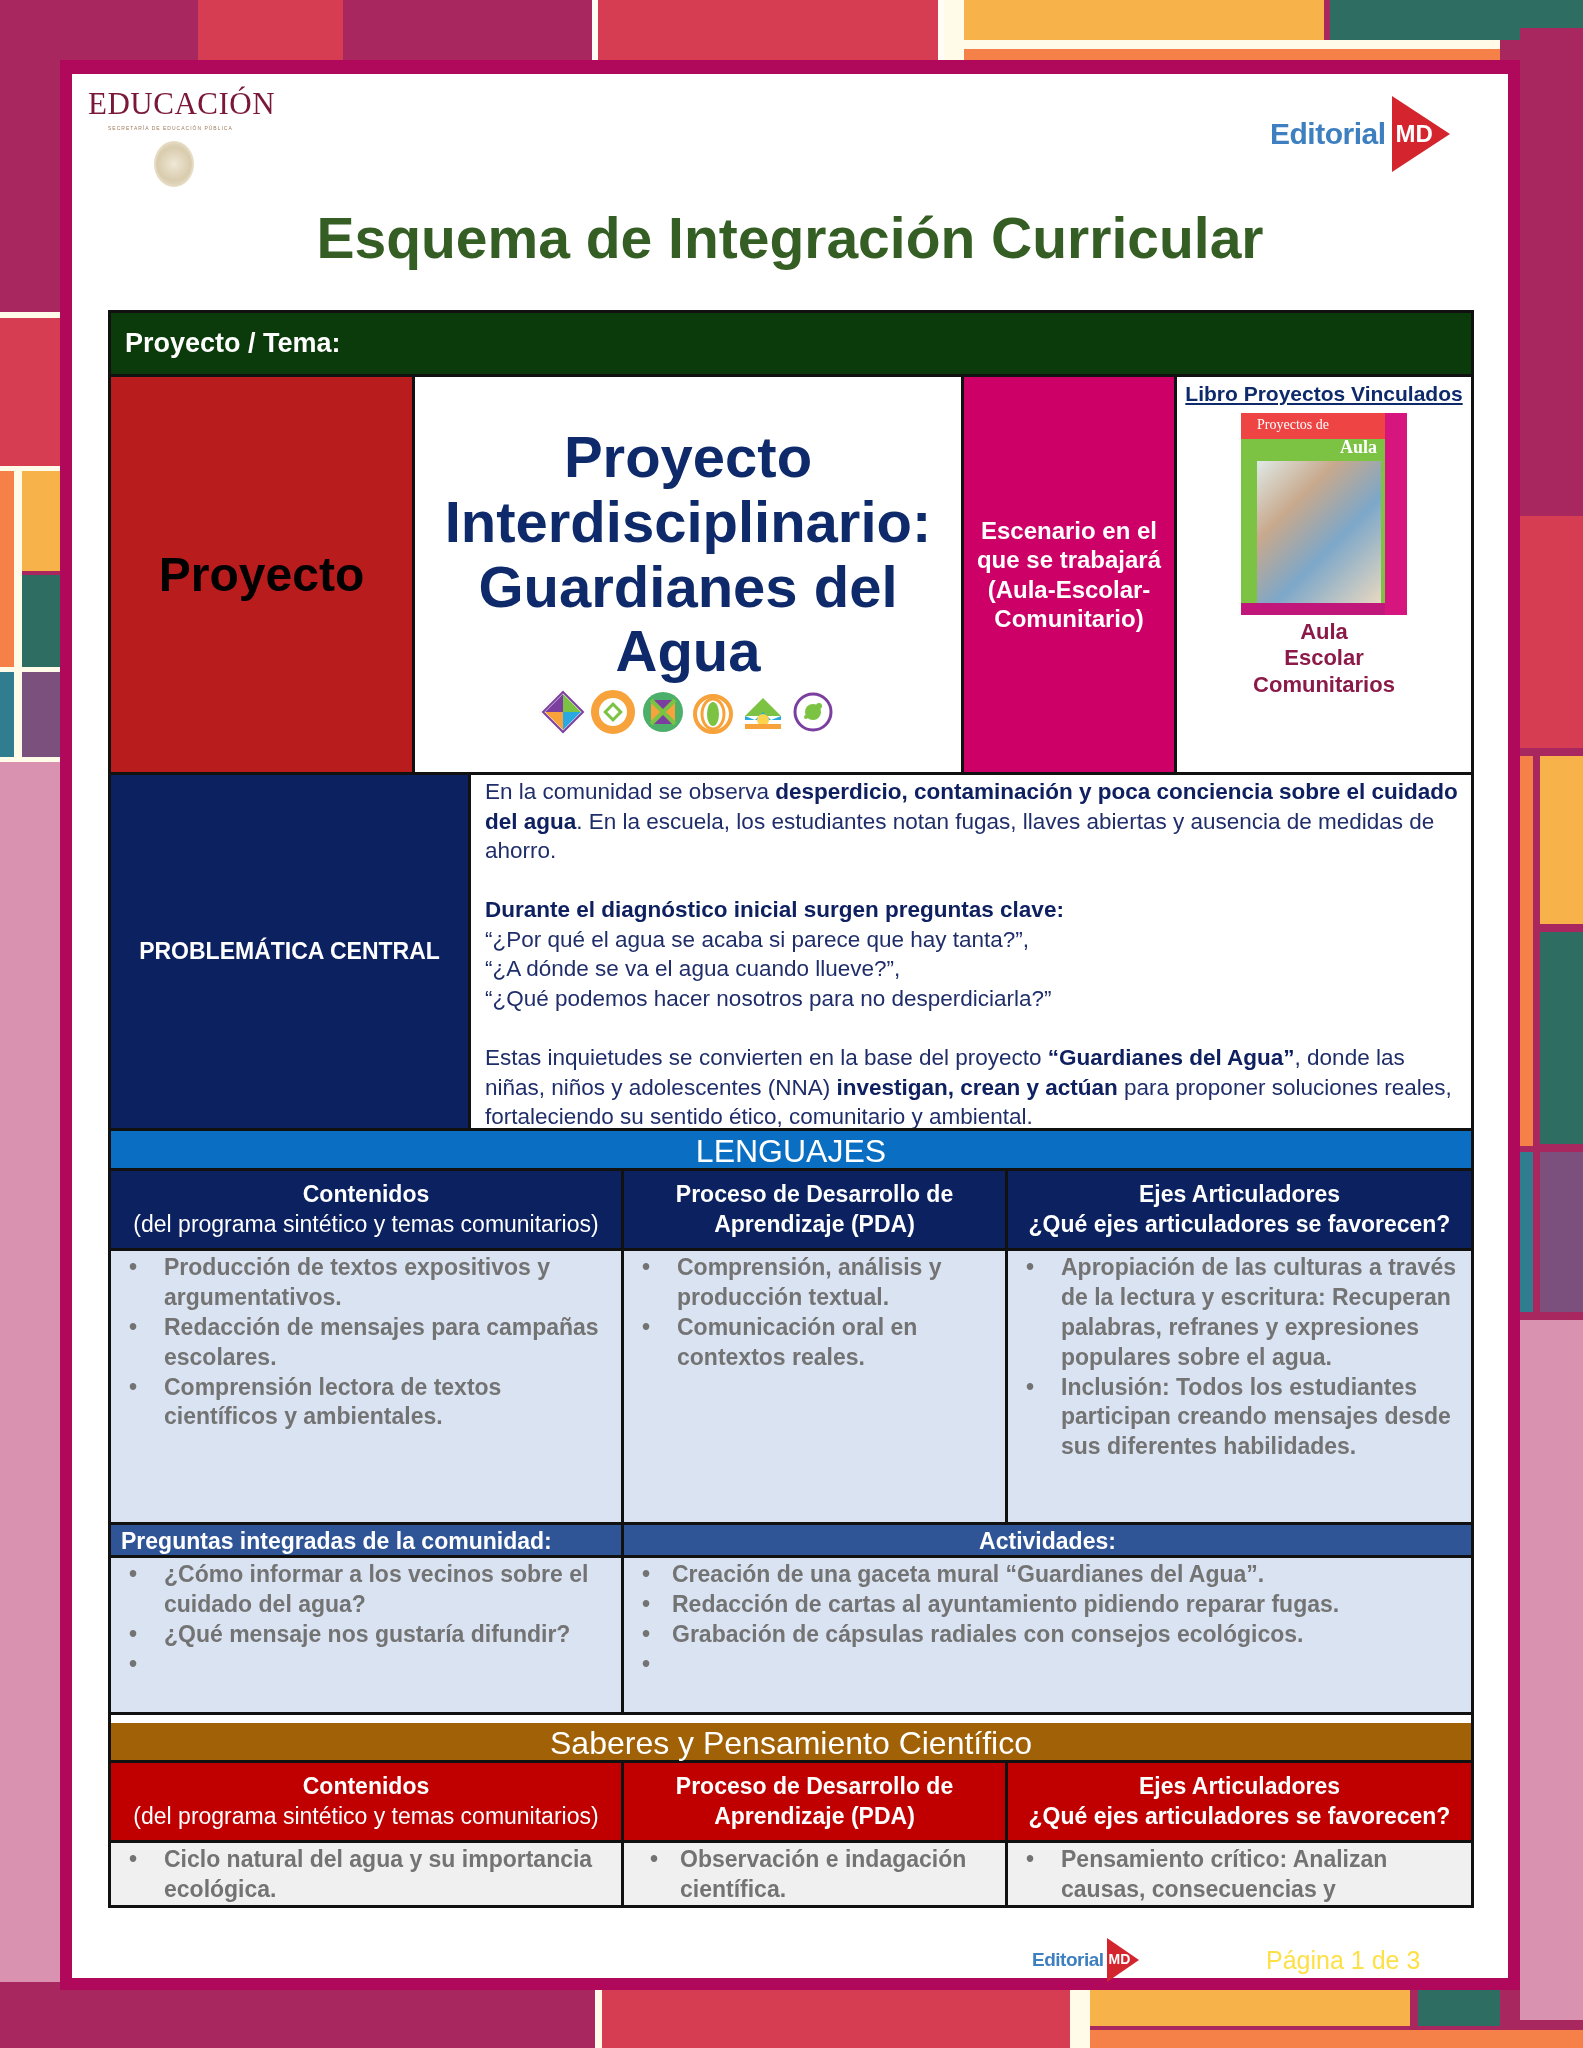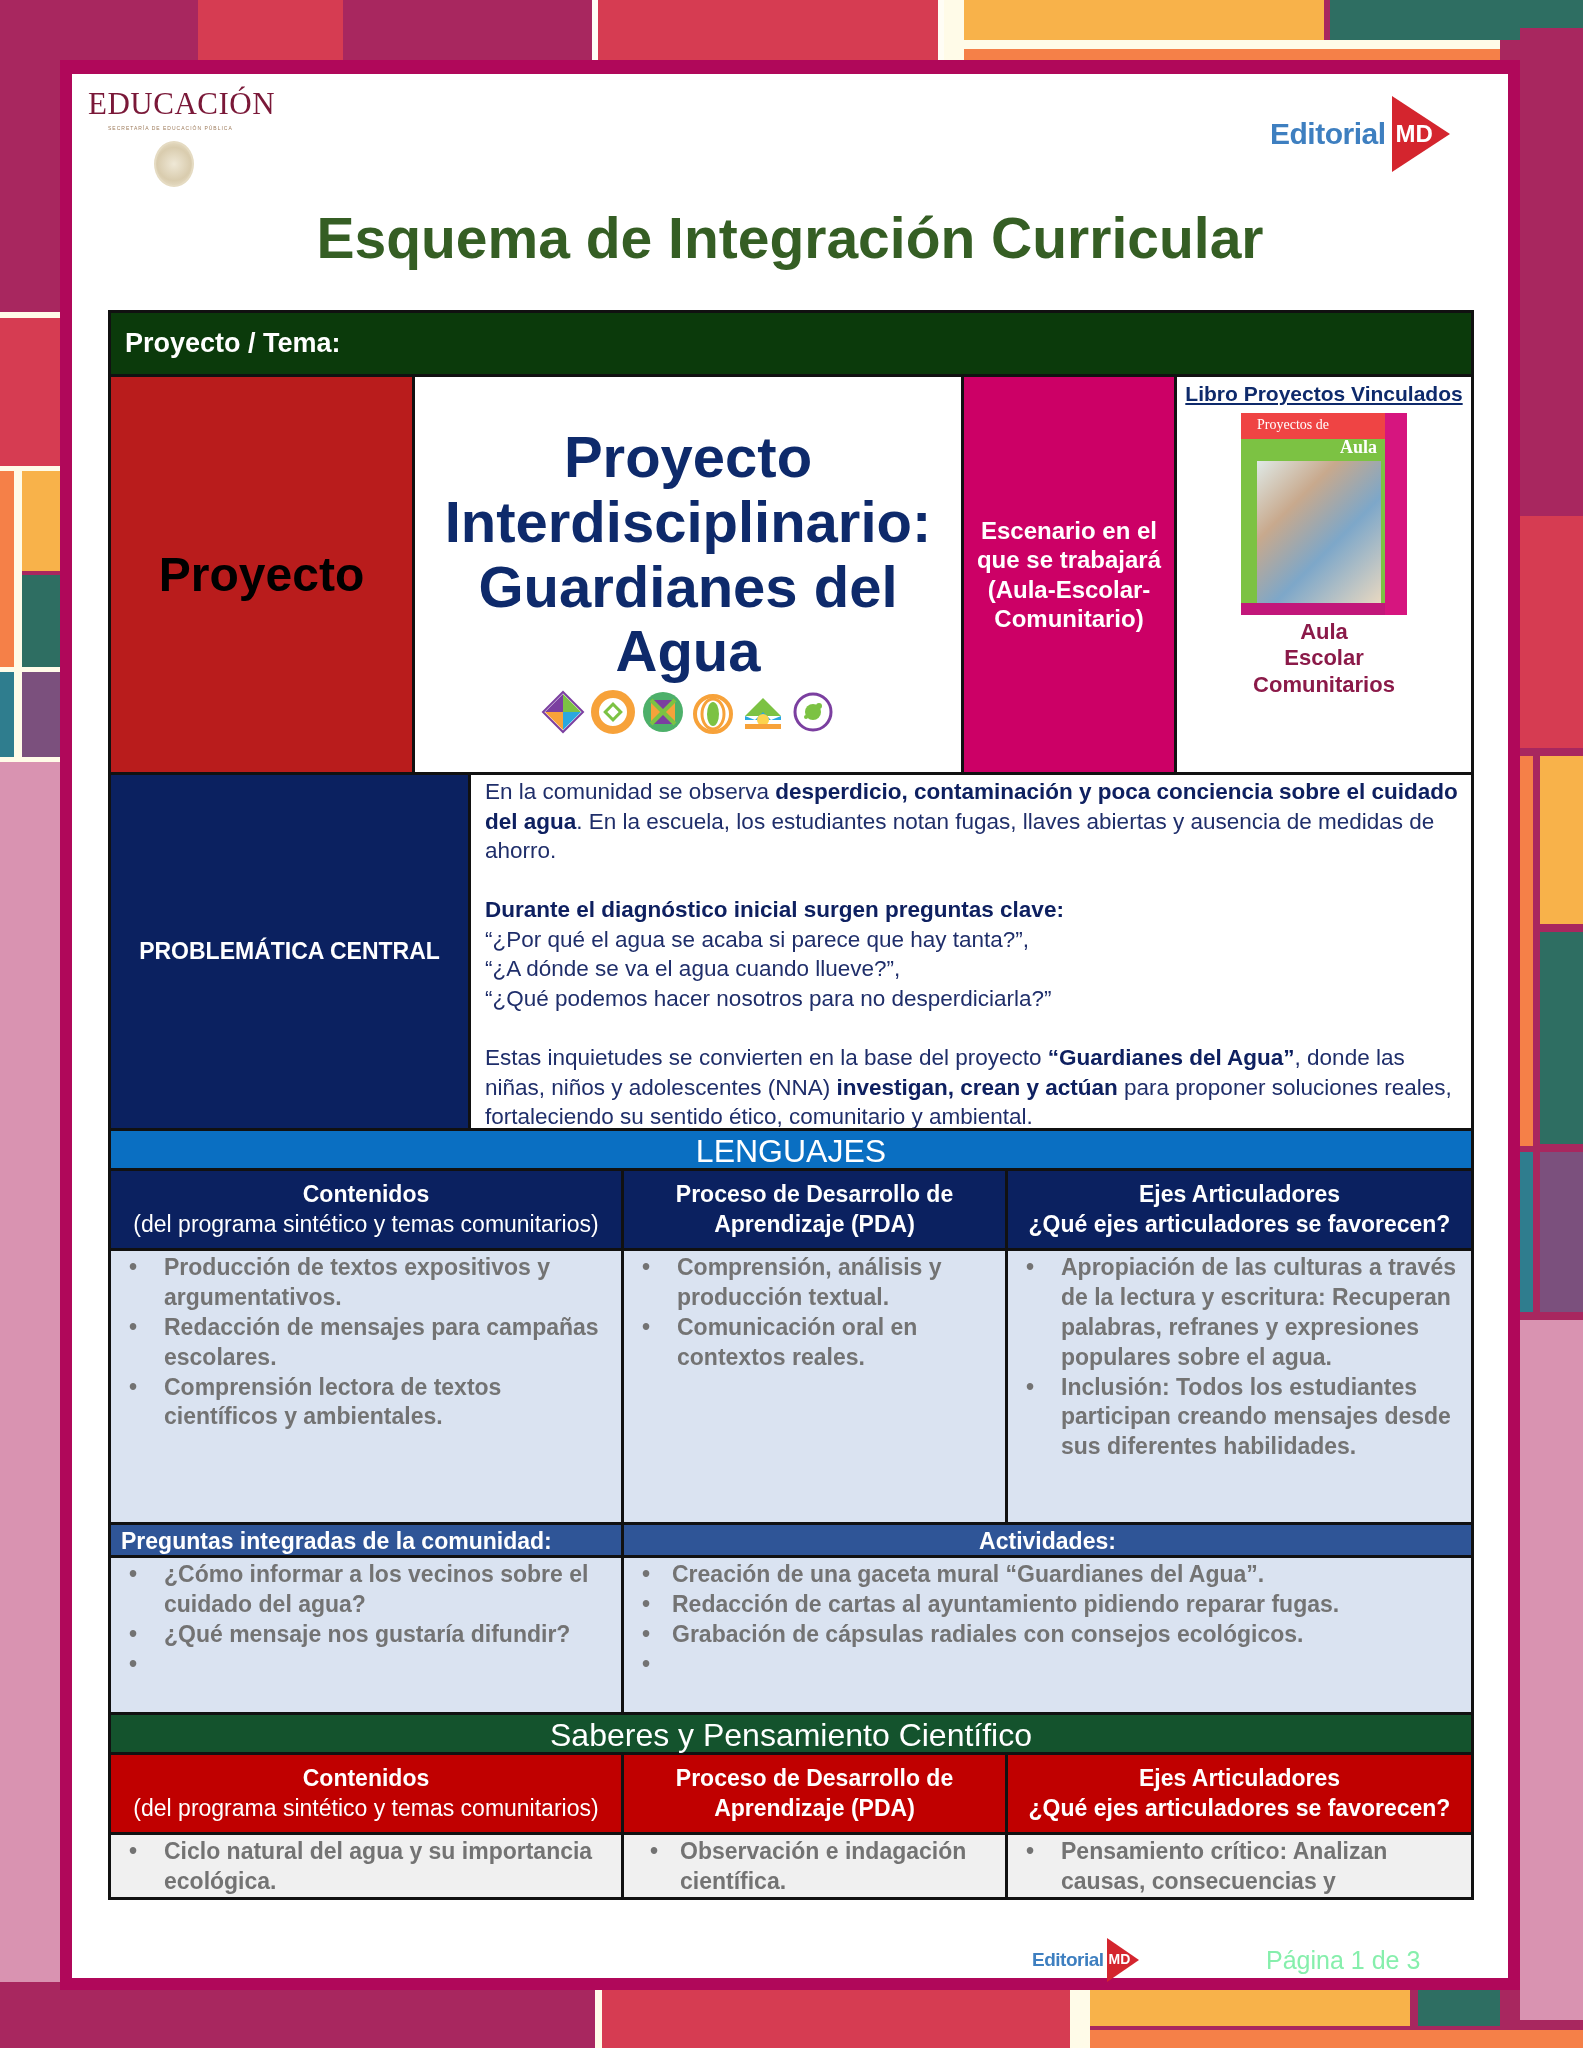--- a/index.html
+++ b/index.html
@@ -54,21 +54,21 @@
   .row-prob { display: flex; height: 356px; border-bottom: 3px solid #111; }
   .c-prob-label { width: 360px; background: #0b2160; color: #fff; font-weight: bold; font-size: 23px;
     display: flex; align-items: center; justify-content: center; text-align: center; line-height: 1.3; border-right: 3px solid #111; }
   .c-prob-text { flex: 1; padding: 2px 12px 0 14px; color: #1f2e6a; font-size: 22.5px; line-height: 1.32; overflow: hidden; }
   .c-prob-text b { color: #0e2060; }
   .c-prob-text p { margin: 0; }
   .c-prob-text .gap { height: 29px; }
 
   .band { height: 40px; color: #fff; font-size: 32px; text-align: center; line-height: 40px; border-bottom: 3px solid #111; }
   .band.blue { background: #0a6fc2; }
-  .band.red { background: #14532d; }
+  .band.red { background: #a16207; margin-top: 8px; }
   .sub-heads { display: flex; height: 80px; border-bottom: 3px solid #111; }
   .sub-heads > div { color: #fff; font-size: 23px; text-align: center; display: flex; flex-direction: column;
     justify-content: center; line-height: 1.27; border-right: 3px solid #111; }
   .sub-heads > div:last-child { border-right: none; }
   .sub-heads.navy > div { background: #0b2160; }
   .sub-heads.red > div { background: #c00000; }
   .col1 { width: 513px; } .col2 { width: 384px; } .col3 { flex: 1; }
   .sub-heads b { font-weight: bold; }
 
   .cells { display: flex; border-bottom: 3px solid #111; }
@@ -83,21 +83,21 @@
 
   .two-heads { display: flex; height: 33px; border-bottom: 3px solid #111; }
   .two-heads > div { background: #2f5597; color: #fff; font-weight: bold; font-size: 23px; line-height: 33px; }
   .two-heads .h1 { width: 513px; padding-left: 10px; border-right: 3px solid #111; }
   .two-heads .h2 { flex: 1; text-align: center; }
 
   .footer-logo { position: absolute; left: 1032px; top: 1938px; display: flex; align-items: center; }
   .footer-logo .md-text { font-size: 19px; }
   .footer-logo .md-mark { border-top-width: 22px; border-bottom-width: 22px; border-left-width: 32px; margin-left: 3px; }
   .footer-logo .md-mark span { font-size: 14px; left: -30px; top: -9px; }
-  .page-num { position: absolute; left: 1266px; top: 1946px; font-size: 25px; color: #86efac; }
+  .page-num { position: absolute; left: 1266px; top: 1946px; font-size: 25px; color: #fde047; }
 </style>
 </head>
 <body>
 
 <div class="bg" style="left:0;top:0;width:195px;height:62px;background:#a8275f;"></div>
 <div class="bg" style="left:198px;top:0;width:145px;height:62px;background:#d63c52;"></div>
 <div class="bg" style="left:198px;top:0;width:145px;height:62px;background:#d63c52;"></div>
 <div class="bg" style="left:598px;top:0;width:340px;height:62px;background:#d63c52;"></div>
 <div class="bg" style="left:592px;top:0;width:6px;height:62px;background:#fffdf5;"></div>
 <div class="bg" style="left:938px;top:0;width:6px;height:62px;background:#fffdf5;"></div>

